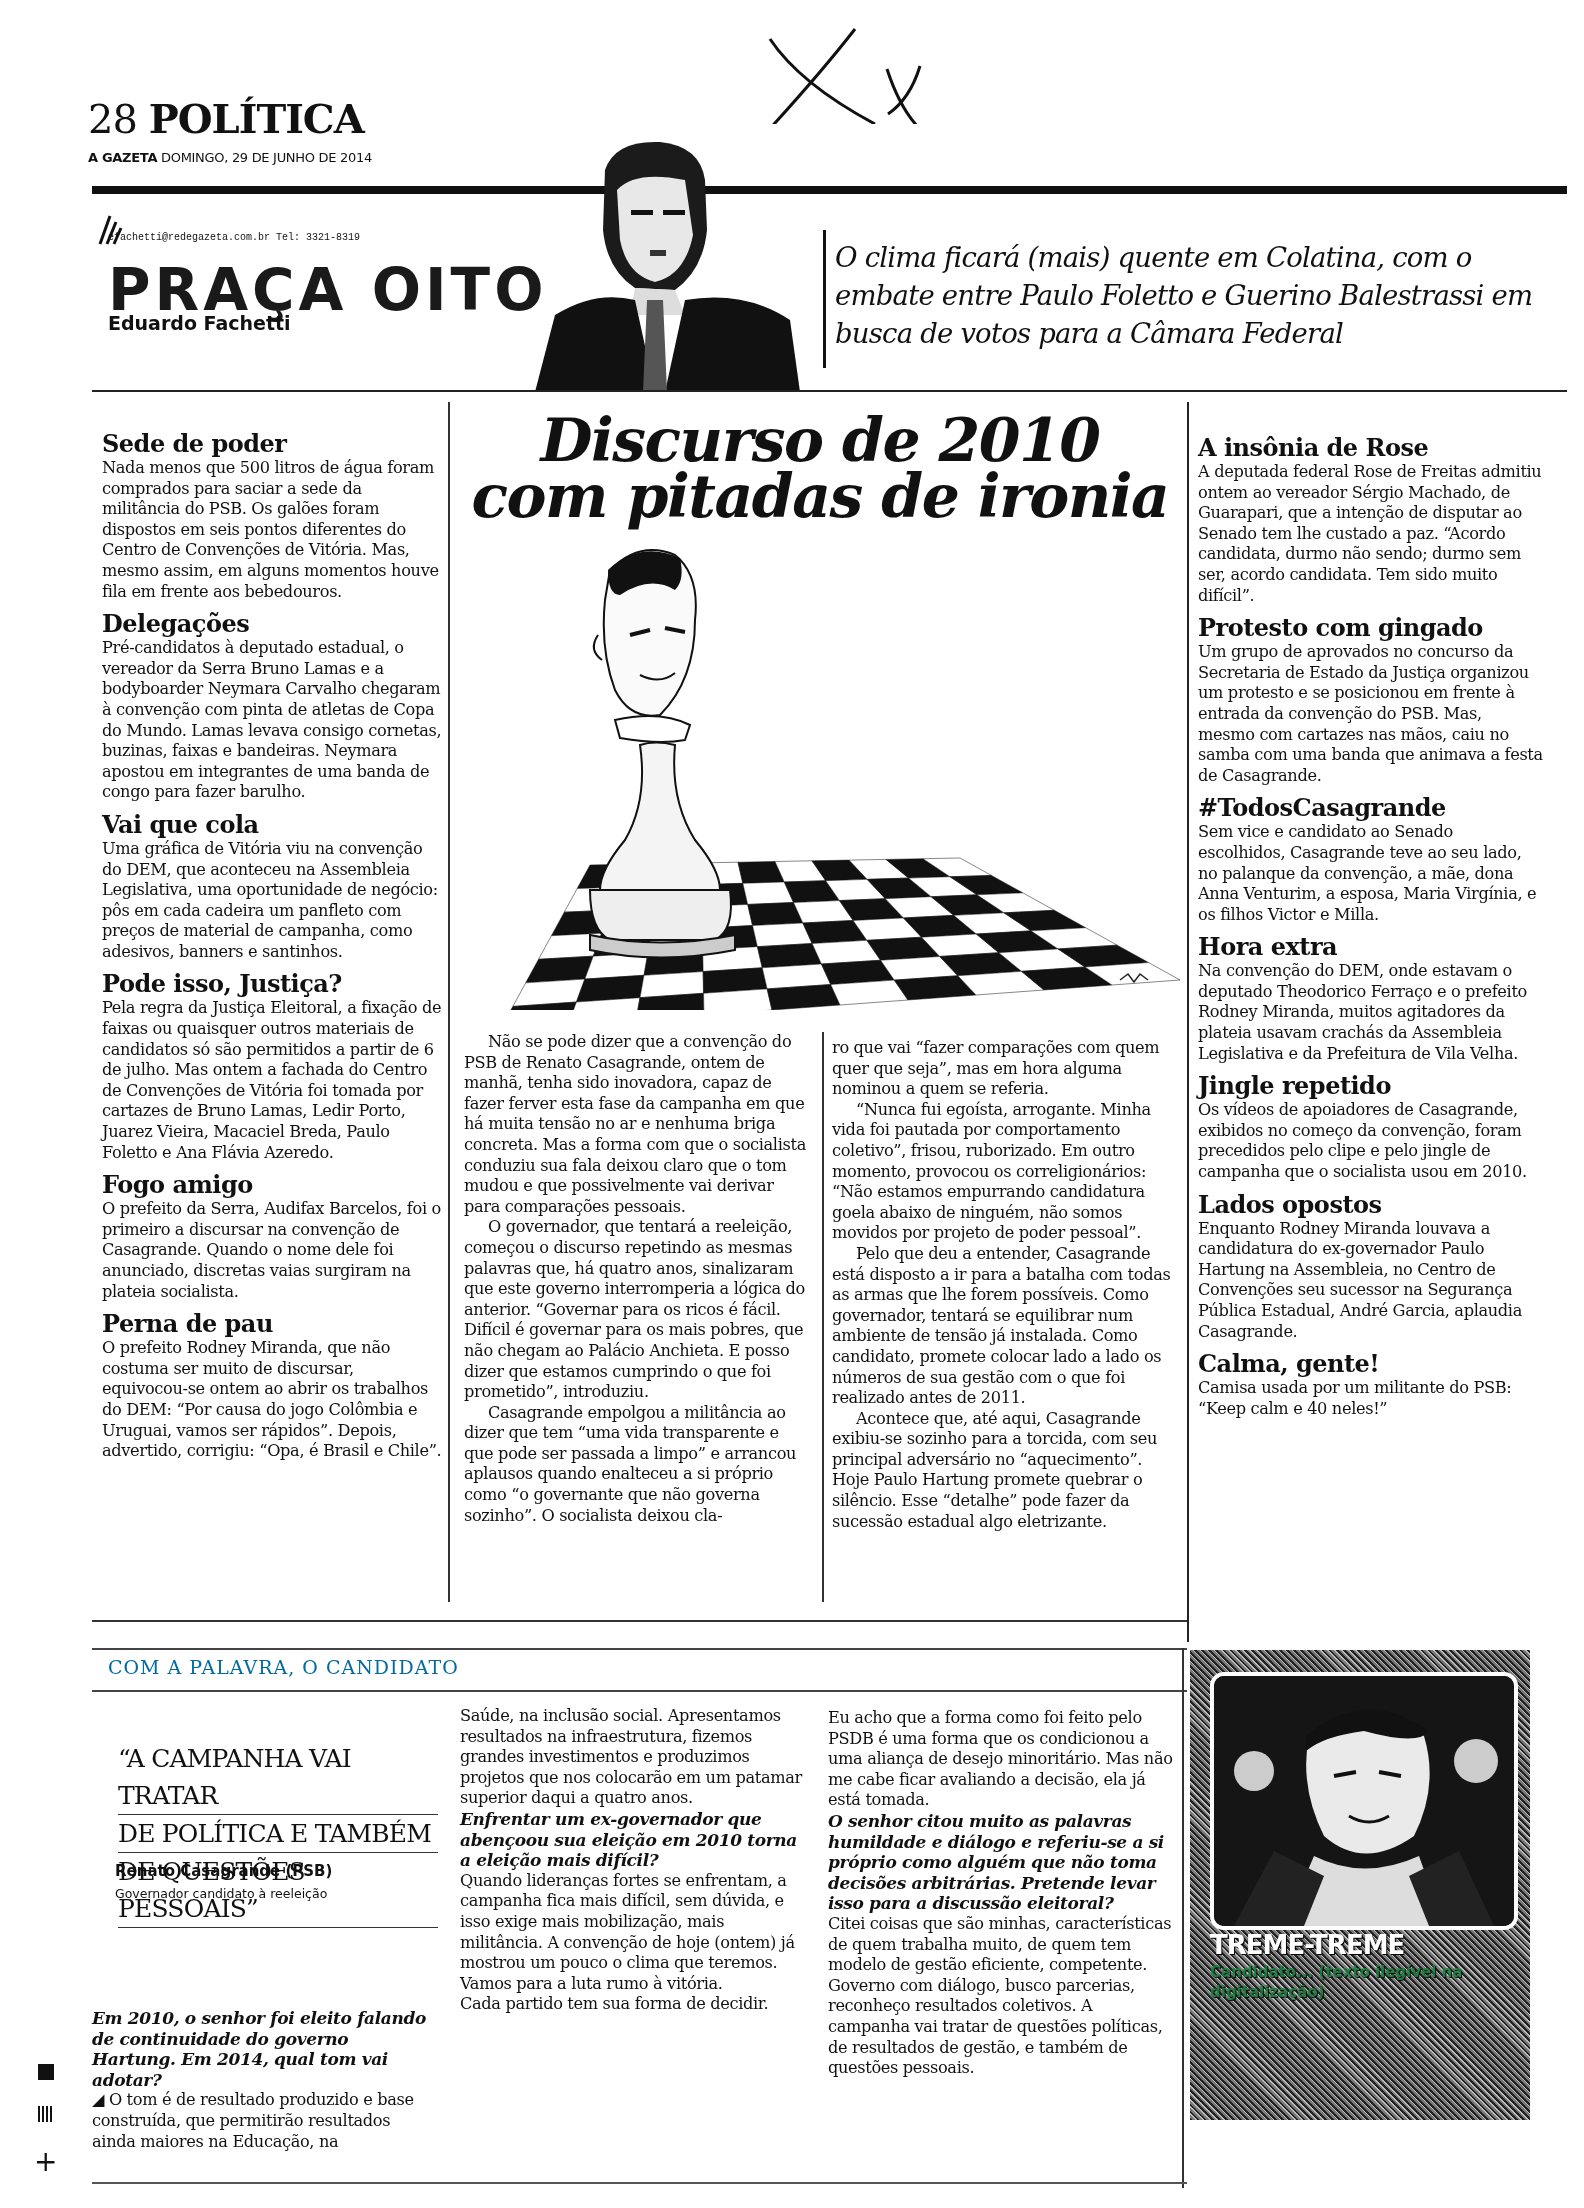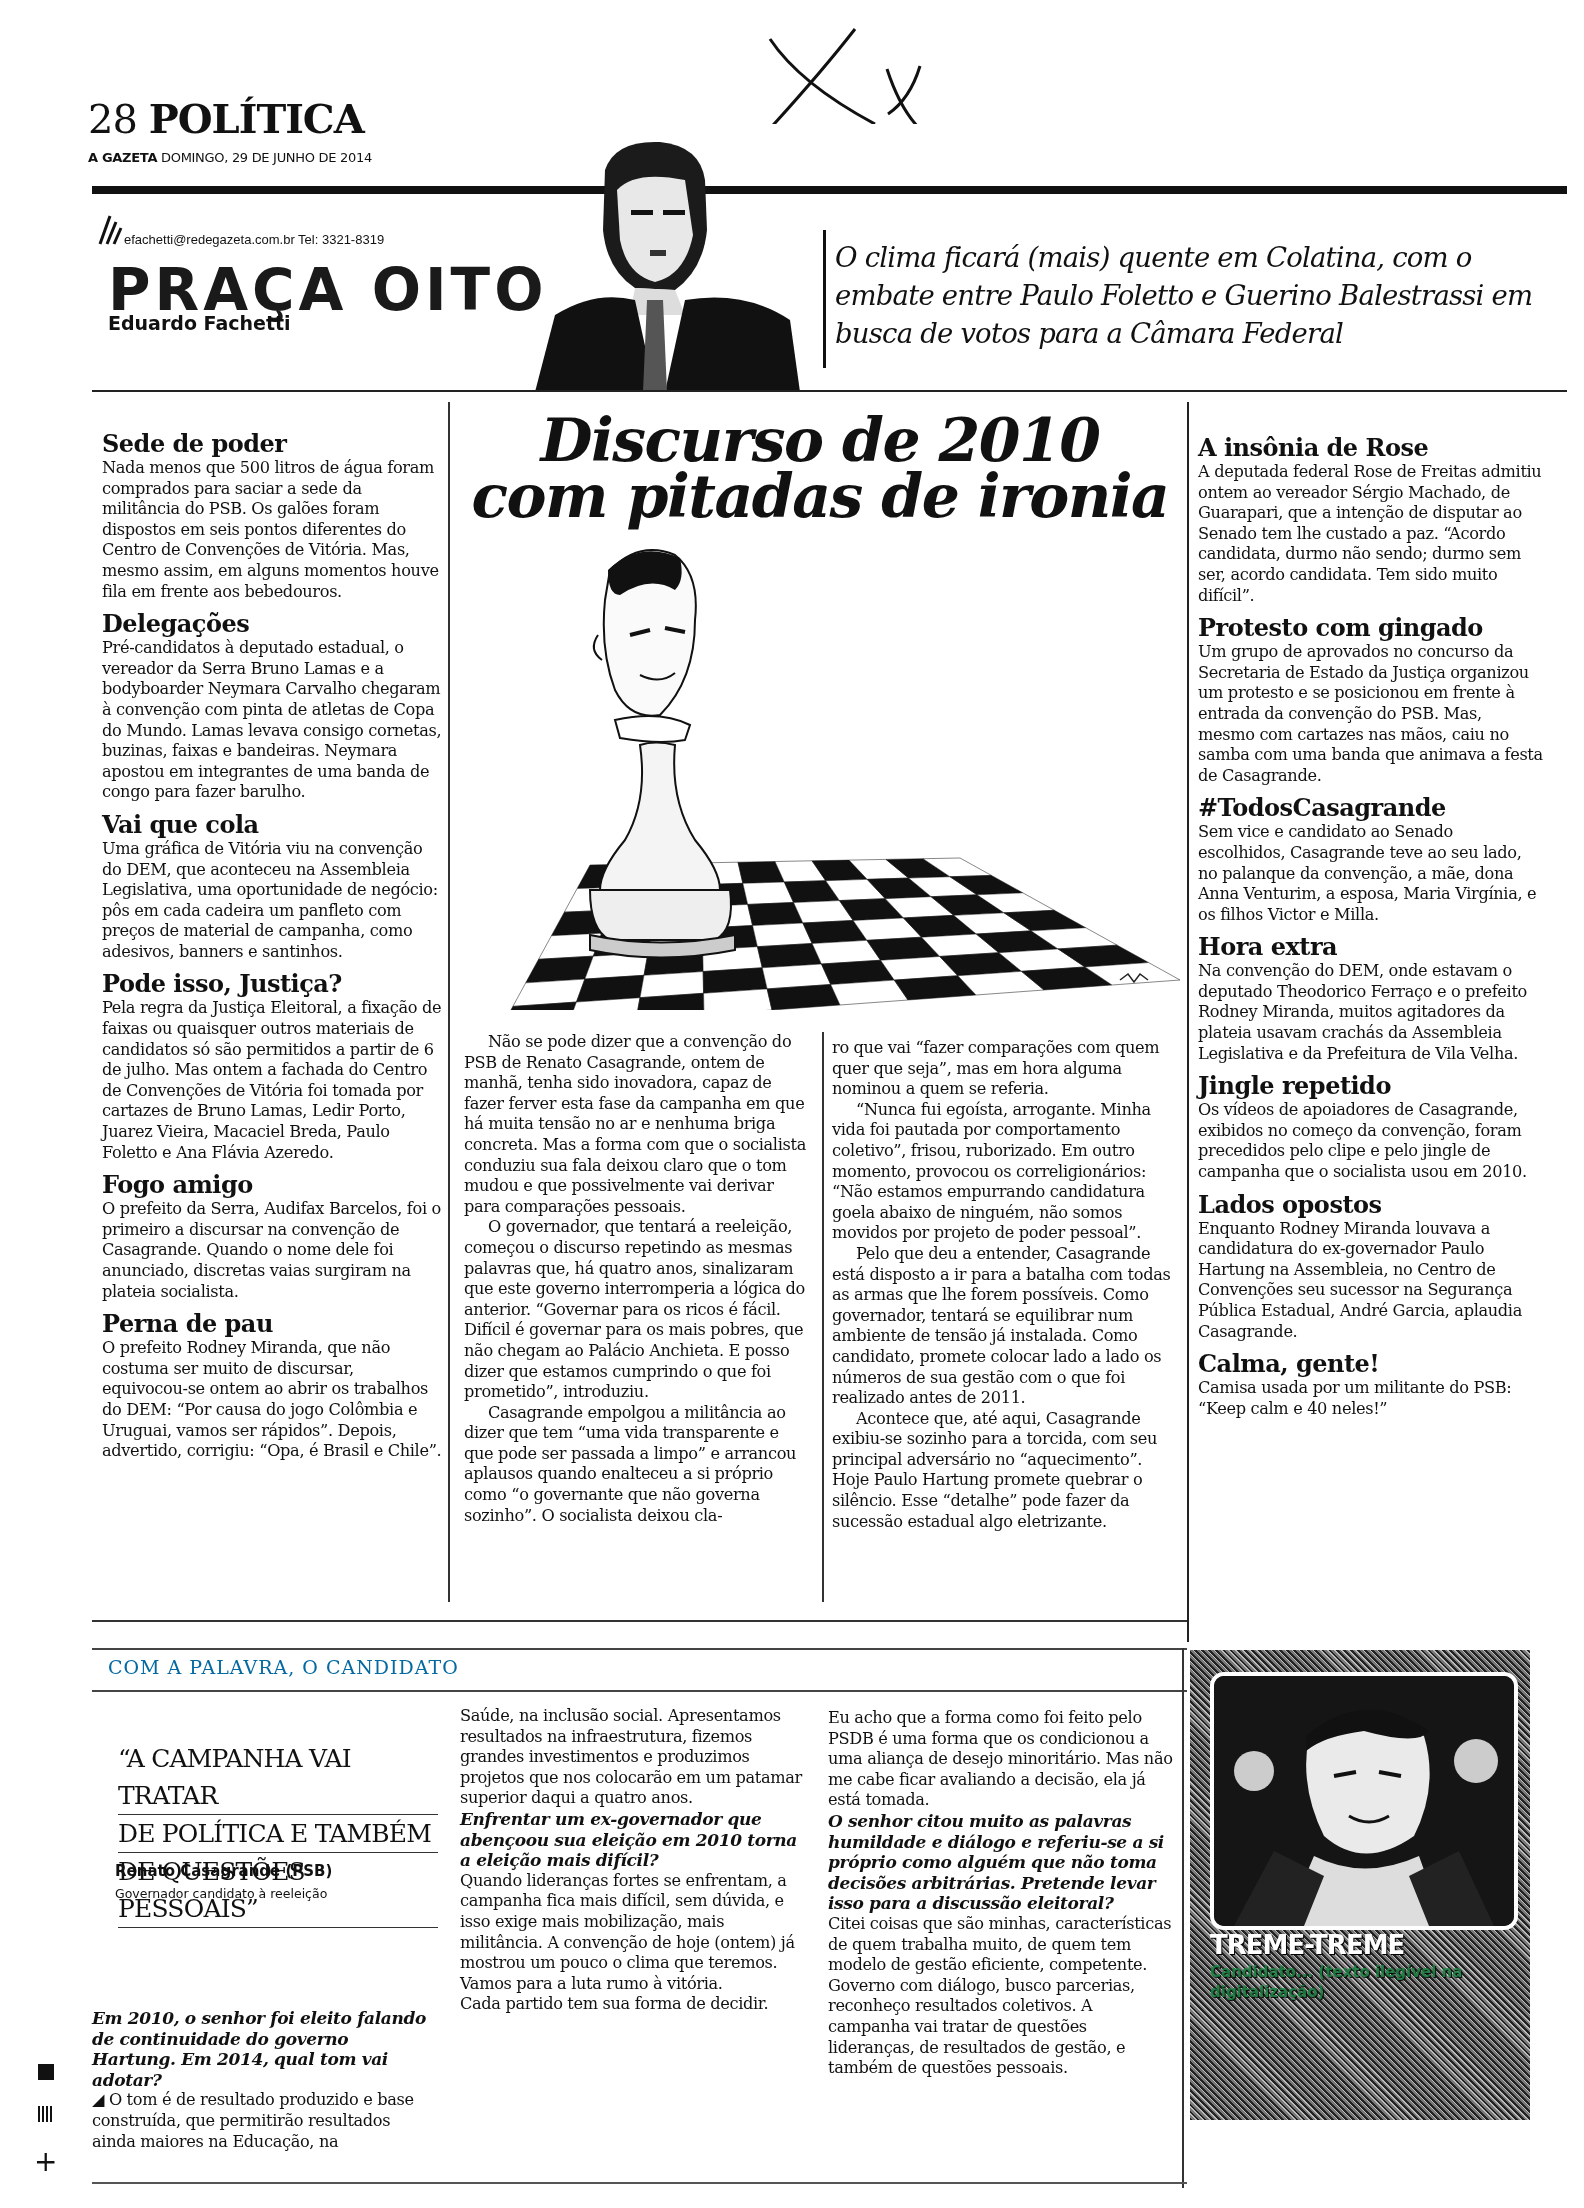--- a/index.html
+++ b/index.html
@@ -8,21 +8,21 @@
 
   
   #handmark { left: 760px; top: 14px; width: 180px; height: 110px; }
   #page-num { left: 88px; top: 95px; font-family: "DejaVu Serif", serif; font-size: 40px; font-weight: normal; letter-spacing: -1px; }
   #page-num b { font-weight: bold; }
   #dateline { left: 88px; top: 150px; font-family: "DejaVu Sans", sans-serif; font-size: 13px; letter-spacing: -0.3px; }
   #dateline b { font-weight: bold; }
   #top-rule { left: 92px; top: 186px; width: 1475px; height: 8px; background: #111; }
 
   #logo-slashes { left: 96px; top: 210px; }
-  #contact { left: 124px; top: 232px; font-family: Liberation Sans, sans-serif; font-size: 13px; }
+  #contact { left: 108px; top: 232px; font-family: Liberation Mono, monospace; font-size: 10px; }
   #column-name { left: 108px; top: 256px; font-family: "DejaVu Sans", sans-serif; font-weight: bold; font-size: 58px; letter-spacing: 4px; color: #1a1a1a; }
   #author { left: 108px; top: 312px; font-family: "DejaVu Sans", sans-serif; font-weight: bold; font-size: 19px; }
 
   #portrait { left: 535px; top: 140px; width: 265px; height: 252px; }
   #teaser-bar { left: 823px; top: 230px; width: 3px; height: 138px; background: #111; }
   #teaser { left: 835px; top: 238px; width: 720px; font-family: "DejaVu Serif", serif; font-style: italic; font-size: 27.5px; line-height: 38px; letter-spacing: -0.8px; }
   #header-rule { left: 92px; top: 390px; width: 1475px; height: 2px; background: #222; }
 
   
   .col { position: absolute; font-family: "DejaVu Serif", serif; font-size: 16.2px; line-height: 20.6px; letter-spacing: -0.35px; }
@@ -303,21 +303,21 @@
 </div>
 <div id="iv-col2" class="iv">
   <p>Saúde, na inclusão social. Apresentamos resultados na infraestrutura, fizemos grandes investimentos e produzimos projetos que nos colocarão em um patamar superior daqui a quatro anos.</p>
   <p class="q">Enfrentar um ex-governador que abençoou sua eleição em 2010 torna a eleição mais difícil?</p>
   <p>Quando lideranças fortes se enfrentam, a campanha fica mais difícil, sem dúvida, e isso exige mais mobilização, mais militância. A convenção de hoje (ontem) já mostrou um pouco o clima que teremos. Vamos para a luta rumo à vitória.</p>
   <p>Cada partido tem sua forma de decidir.</p>
 </div>
 <div id="iv-col3" class="iv">
   <p>Eu acho que a forma como foi feito pelo PSDB é uma forma que os condicionou a uma aliança de desejo minoritário. Mas não me cabe ficar avaliando a decisão, ela já está tomada.</p>
   <p class="q">O senhor citou muito as palavras humildade e diálogo e referiu-se a si próprio como alguém que não toma decisões arbitrárias. Pretende levar isso para a discussão eleitoral?</p>
-  <p>Citei coisas que são minhas, características de quem trabalha muito, de quem tem modelo de gestão eficiente, competente. Governo com diálogo, busco parcerias, reconheço resultados coletivos. A campanha vai tratar de questões lideranças, de resultados de gestão, e também de questões pessoais.</p>
+  <p>Citei coisas que são minhas, características de quem trabalha muito, de quem tem modelo de gestão eficiente, competente. Governo com diálogo, busco parcerias, reconheço resultados coletivos. A campanha vai tratar de questões políticas, de resultados de gestão, e também de questões pessoais.</p>
 </div>
 <div id="vrule-iv" class="abs"></div>
 <div id="bottom-rule" class="abs"></div>
 
 <div id="treme-box" class="abs"></div>
 <svg id="treme-photo" class="abs" viewBox="0 0 300 250">
   <rect width="300" height="250" fill="#151515"></rect>
   <path d="M95 60 Q150 20 210 60 Q225 110 200 160 Q150 195 110 160 Q85 110 95 60 Z" fill="#eaeaea"></path>
   <path d="M92 60 Q150 10 215 55 Q205 70 150 55 Q110 60 92 75 Z" fill="#111"></path>
   <path d="M120 100 l22 -4 M165 96 l22 4" stroke="#111" stroke-width="4"></path>

